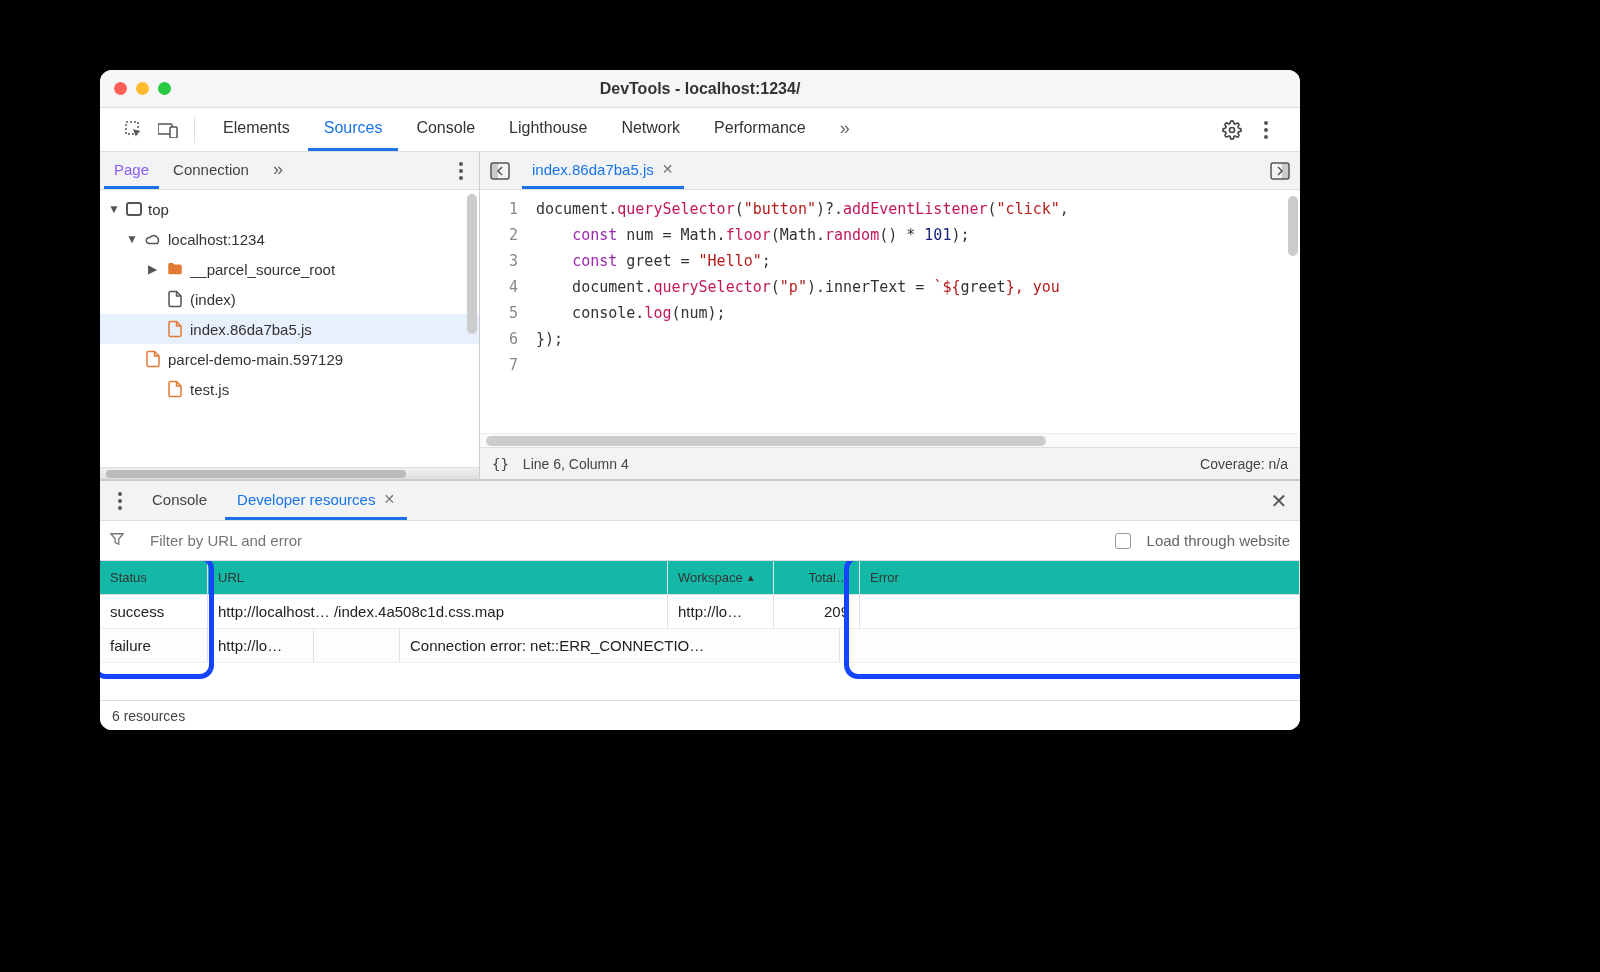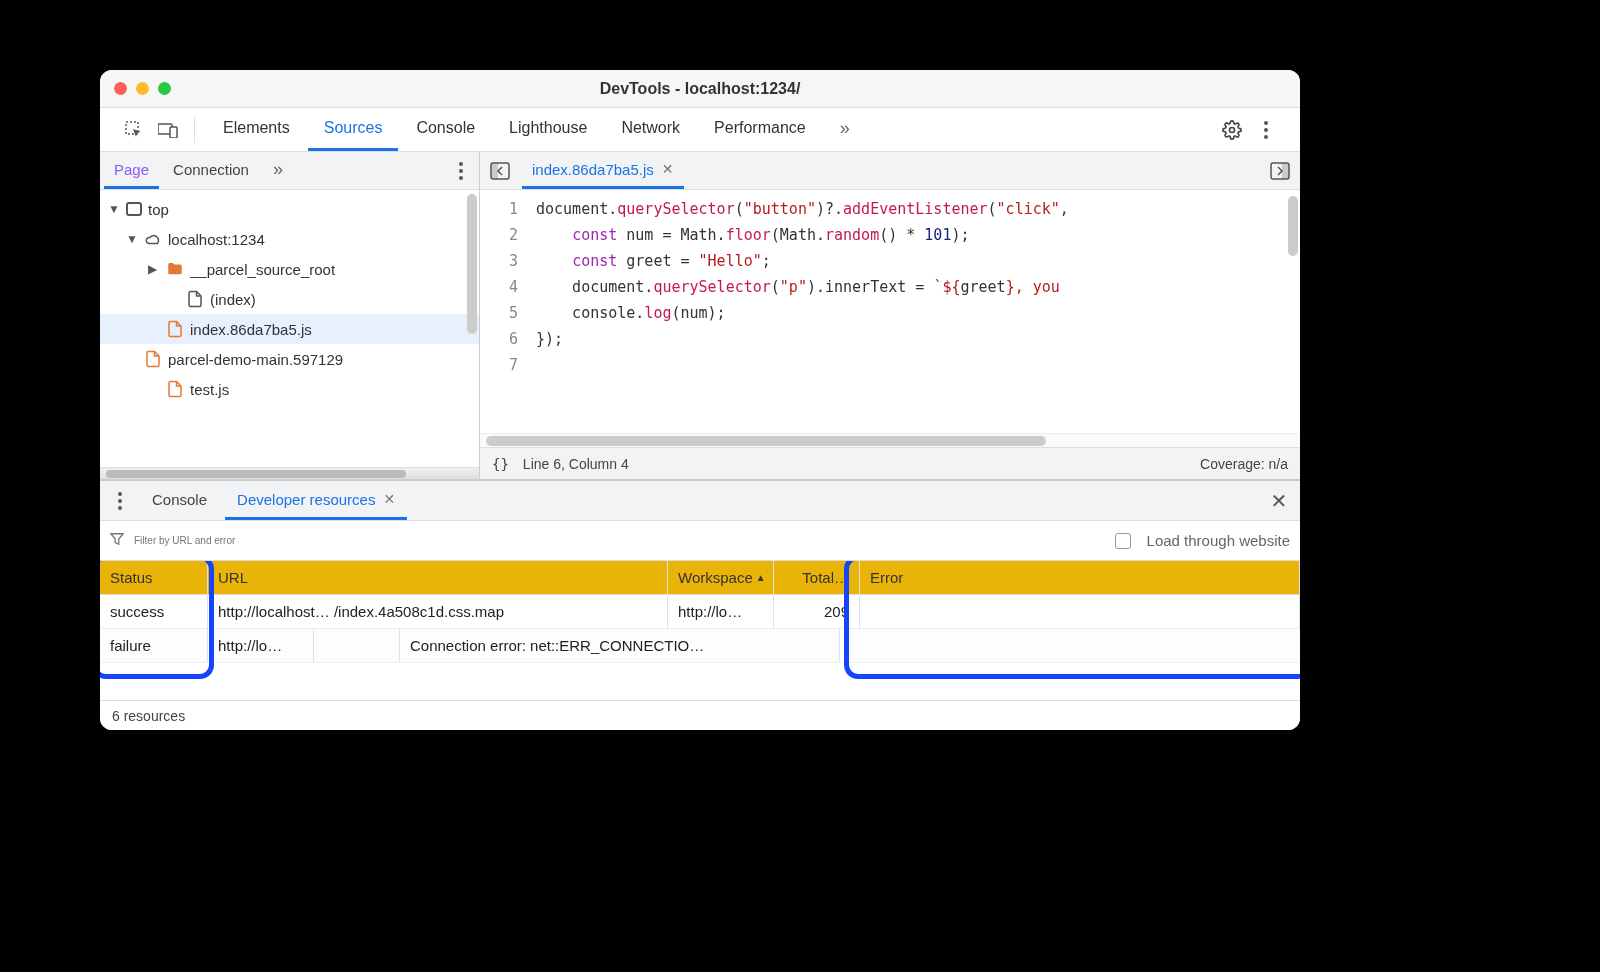--- a/index.html
+++ b/index.html
@@ -134,24 +134,24 @@
 }
 .drawer-tab { padding:0 12px; display:flex; align-items:center; gap:8px; height:100%; color:#444; font-size:15px; cursor:pointer; border-bottom:3px solid transparent;}
 .drawer-tab.active { color:#1a73e8; border-bottom-color:#1a73e8;}
 .drawer-tab .close{color:#777; font-size:14px;}
 .drawer-close { width:30px; text-align:center; color:#555; cursor:pointer; font-size:20px;}
 .drawer-toolbar {
   height:40px; display:flex; align-items:center; border-bottom:1px solid #ddd;
   padding:0 10px; gap:10px; background:#fff; color:#666;
 }
 .filter-icon{ color:#777; font-size:15px;}
-.filter-input{ flex:1; border:none; outline:none; font-size:10px; color:#444; background:transparent;}
+.filter-input{ flex:1; border:none; outline:none; font-size:15px; color:#444; background:transparent;margin-left:16px;}
 .checkbox{ width:16px; height:16px; border:1.5px solid #999; border-radius:3px; display:inline-block; margin-right:6px;}
 .drawer-table { flex:1; overflow:hidden; position:relative;}
-.thead { display:flex; height:34px; border-bottom:1px solid #ddd; background:#eab308; font-size:15px; color:#333;}
+.thead { display:flex; height:34px; border-bottom:1px solid #ddd; background:#14b8a6; font-size:13px; color:#333;}
 .tcell { padding:0 10px; display:flex; align-items:center; border-right:1px solid #e0e0e0; overflow:hidden; white-space:nowrap; text-overflow:ellipsis;}
 .col-status{width:108px;} .col-url{flex:1;} .col-init{width:106px;} .col-total{width:86px; justify-content:flex-end;text-align:center;} .col-error{width:440px;}
 .trow { display:flex; height:34px; border-bottom:1px solid #eee; font-size:15px; color:#222;}
 .trow:nth-child(odd){background:#fdfdfd;}
 .highlight-box { position:absolute; border:5px solid #1544ff; border-radius:14px; pointer-events:none;}
 .hl1 { left:-8px; top:-6px; width:122px; height:124px;}
 .hl2 { right:-12px; top:-6px; width:468px; height:124px;}
 .drawer-footer { height:30px; border-top:1px solid #ddd; background:#fff; display:flex; align-items:center; padding:0 12px; font-size:14px; color:#444;}
 .more-chevron{ font-size:18px; color:#666;}
 .kebab { display:flex; flex-direction:column; gap:3px; width:16px; align-items:center;}
@@ -250,21 +250,21 @@
           </div>
           <div class="tree-row" style="padding-left:48px">
             <span class="caret">▶</span>
             <span class="ticon folder">
                 <svg viewBox="0 0 24 24" fill="#e37933">
                   <path d="M3 6a2 2 0 0 1 2-2h4l2 2h8a2 2 0 0 1 2 2v9a2 2 0 0 1-2 2H5a2 2 0 0 1-2-2V6z"></path>
                 </svg>
               </span>
             <span class="tlabel">__parcel_source_root</span>
           </div>
-          <div class="tree-row" style="padding-left:86px">
+          <div class="tree-row" style="padding-left:66px">
             <span class="ticon file">
                 <svg viewBox="0 0 24 24" fill="none" stroke="#555" stroke-width="2">
                   <path d="M14 2H6a2 2 0 0 0-2 2v16a2 2 0 0 0 2 2h12a2 2 0 0 0 2-2V8z"></path>
                   <path d="M14 2v6h6"></path>
                 </svg>
               </span>
             <span class="tlabel">(index)</span>
           </div>
           <div class="tree-row sel" style="padding-left:66px">
             <span class="ticon file file-orange">

